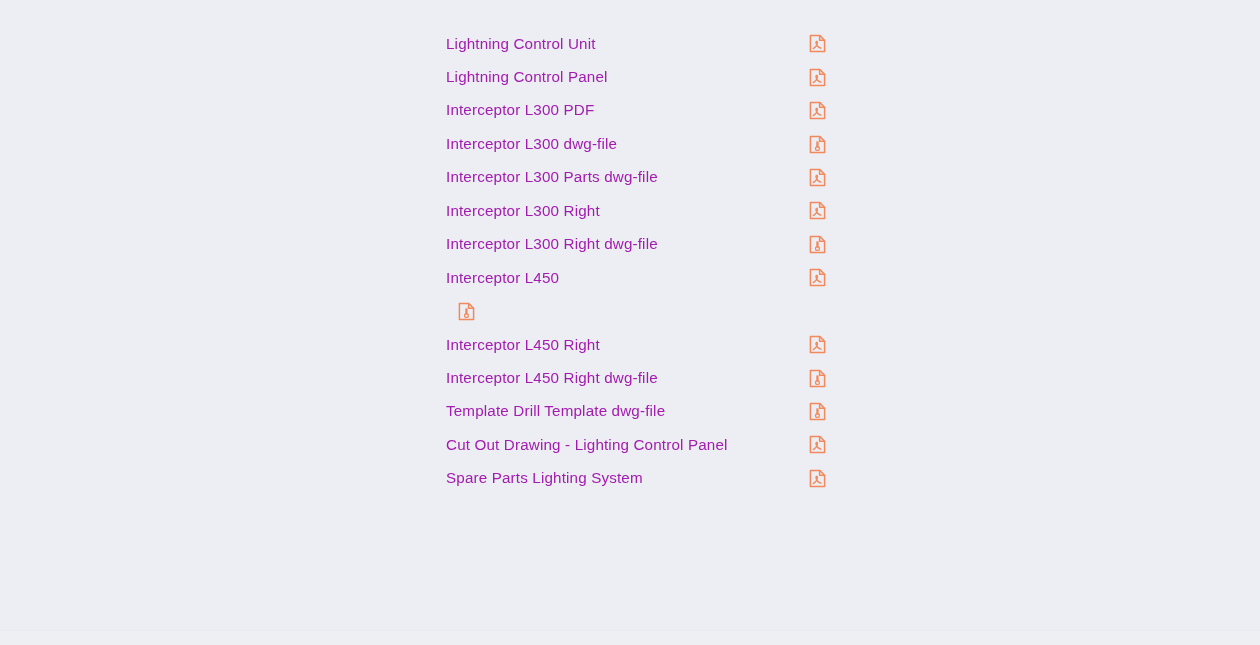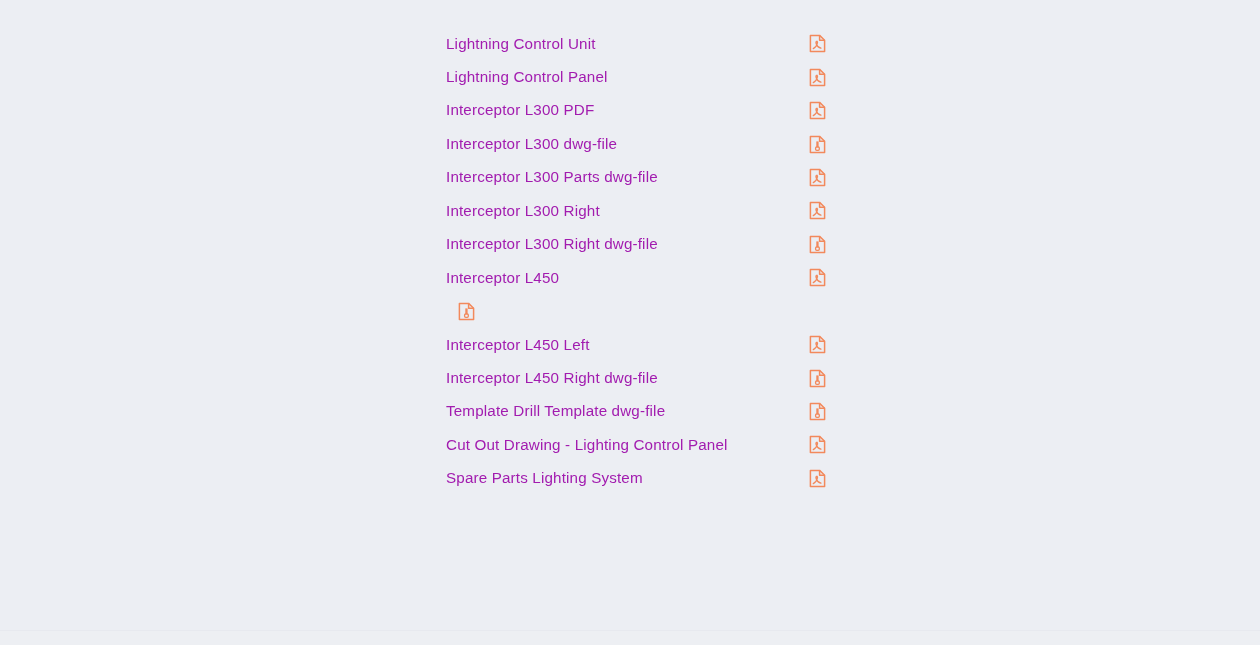--- a/index.html
+++ b/index.html
@@ -161,21 +161,21 @@
       <span class="download-icon">
         <svg viewBox="0 0 17 19">
           <path d="M1.4 1.4 H10.6 L15.6 6.2 V17.6 H1.4 Z" fill="none" stroke="#f2895c" stroke-width="1.5" stroke-linejoin="round"></path>
           <path d="M10.6 1.4 V6.2 H15.6" fill="none" stroke="#f2895c" stroke-width="1.5" stroke-linejoin="round"></path>
           <rect x="7.3" y="6.4" width="2.3" height="5.6" fill="#f2895c"></rect>
           <rect x="6.6" y="12.0" width="3.7" height="3.4" rx="1.1" fill="none" stroke="#f2895c" stroke-width="1.3"></rect>
         </svg>
       </span>
     </div>
     <div class="download-row">
-      <span class="download-title">Interceptor L450 Left</span>
+      <span class="download-title">Interceptor L450 Right</span>
       <span class="download-icon">
         <svg viewBox="0 0 17 19">
           <path d="M1.4 1.4 H10.6 L15.6 6.2 V17.6 H1.4 Z" fill="none" stroke="#f2895c" stroke-width="1.5" stroke-linejoin="round"></path>
           <path d="M10.6 1.4 V6.2 H15.6" fill="none" stroke="#f2895c" stroke-width="1.5" stroke-linejoin="round"></path>
           <path d="M4.3 14.6 C6.6 13.3 8.0 11.2 8.4 9.0 C8.6 7.9 8.2 7.2 7.6 7.3 C6.9 7.4 6.8 8.5 7.3 9.9 C8.0 11.9 9.6 13.6 11.9 14.2" fill="none" stroke="#f2895c" stroke-width="1.35" stroke-linecap="round" stroke-linejoin="round"></path>
         </svg>
       </span>
     </div>
     <div class="download-row">
       <span class="download-title">Interceptor L450 Right dwg-file</span>

